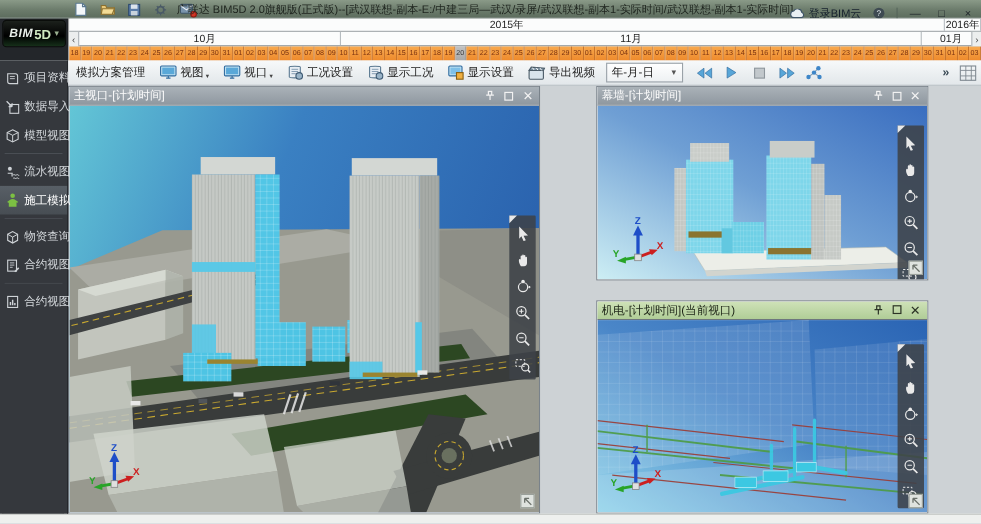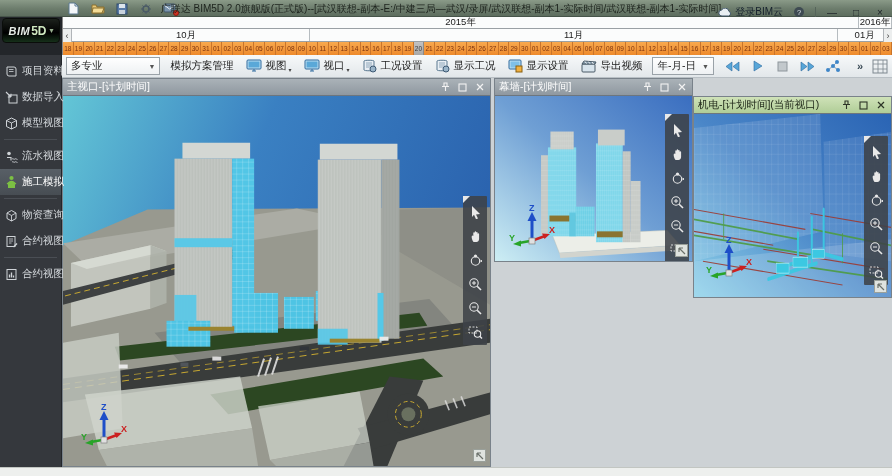--- a/index.html
+++ b/index.html
@@ -73,21 +73,21 @@
   .sb-item.sel { background:linear-gradient(#585f66,#474d53); color:#fff; }
   .sb-item .sb-ic { width:15px; height:15px; display:flex; align-items:center; justify-content:center; }
   .sb-div { height:1px; background:#23262a; border-bottom:1px solid #4a4e54; margin:3px 4px; }
   .sidebar-footer { position:absolute; left:2px; bottom:2px; width:56px; height:15px;
     background:#9aa0a2; border:1px solid #6e7476; }
 
   
   .viewports { position:absolute; left:62px; top:78px; width:830px; height:389px; display:flex; background:#cdd2d5; }
   .vp { position:relative; border:1px solid #79828a; display:flex; flex-direction:column; background:#fff; overflow:hidden;}
   .vp-main { width:429px; height:389px; }
-  .vp-col { width:398px; margin-left:3px; display:flex; flex-direction:row; }
+  .vp-col { width:398px; margin-left:3px; display:flex; flex-direction:column;align-items:center; }
   .vp-tr { height:184px; }
   .vp-br { height:202px; margin-top:18px; }
   .vp-header { height:17px; flex:0 0 17px; background:linear-gradient(#aab2b8,#8f98a0);
     border-bottom:1px solid #6d767e; display:flex; align-items:center; padding:0 4px;
     font-size:10.5px; color:#fdfdfd; }
   .vp-header.active { background:linear-gradient(#cfe2b8,#b0cd97); color:#1c2416; }
   .vp-title { flex:1; white-space:nowrap; overflow:hidden; }
   .vp-hbtns { display:flex; gap:4px; align-items:center; }
   .vp-hbtn { width:13px; height:12px; display:flex; align-items:center; justify-content:center; cursor:default;}
   .vp-scene { position:relative; flex:1; overflow:hidden; }
@@ -263,24 +263,20 @@
         <div class="tl-day">29</div>
         <div class="tl-day">30</div>
         <div class="tl-day">31</div>
         <div class="tl-day">01</div>
         <div class="tl-day">02</div>
         <div class="tl-day">03</div>
       </div>
 </div>
 
 <div class="toolbar">
-  <div class="tb-select spec-select">
-    <span class="sv">多专业</span>
-    <span class="sa">▼</span>
-  </div>
   <div class="tb-btn">
     <span>模拟方案管理</span>
   </div>
   <div class="tb-btn">
     <svg width="16" height="14" viewBox="0 0 16 14">
           <rect x="1" y="1" width="14" height="9" rx="1" fill="#bfe0f2" stroke="#2e6a9e"></rect>
           <rect x="2.5" y="2.5" width="11" height="6" fill="#5aa8d8"></rect>
           <path d="M6 12h4M8 10v2" stroke="#2e6a9e"></path>
         </svg>
     <span>视图</span>

